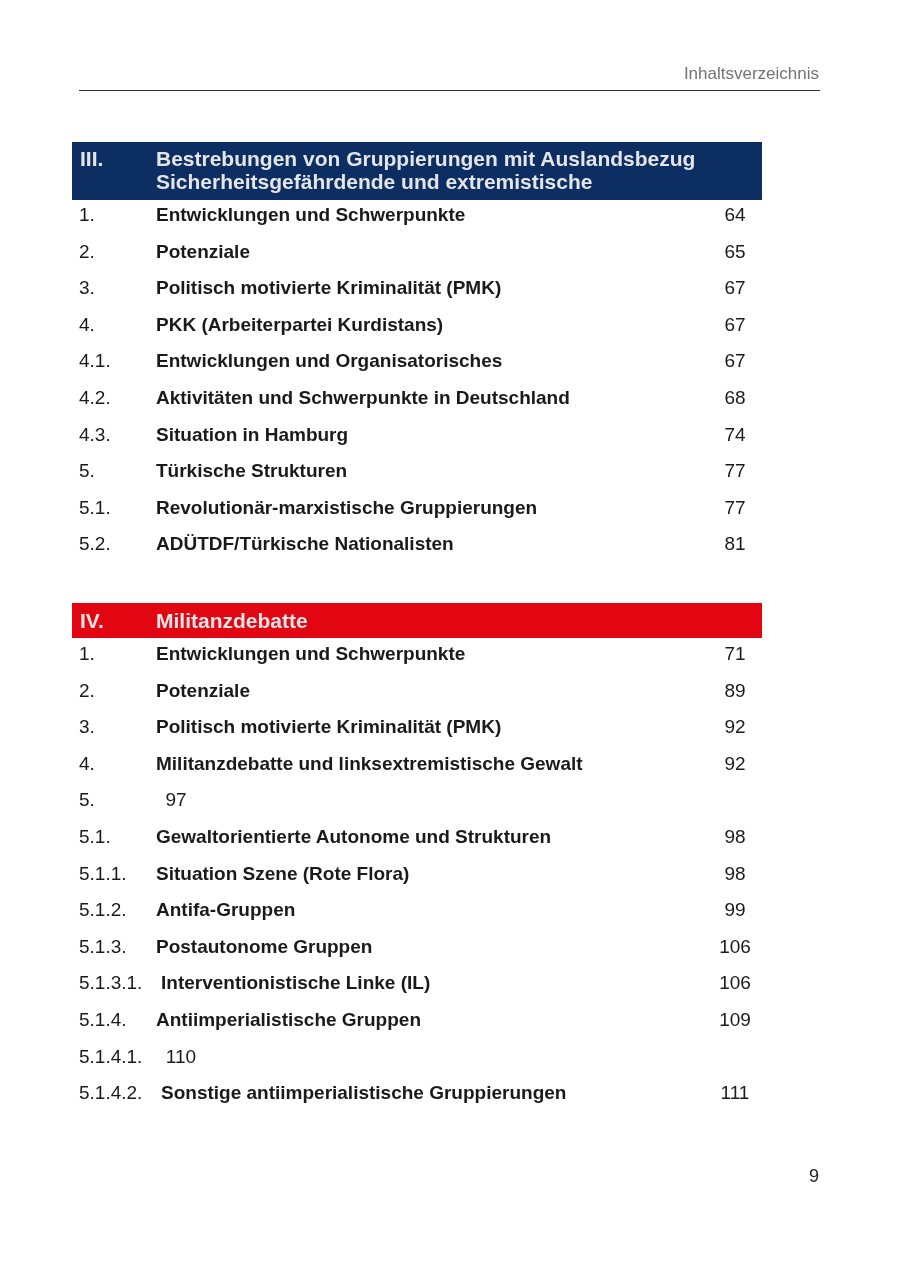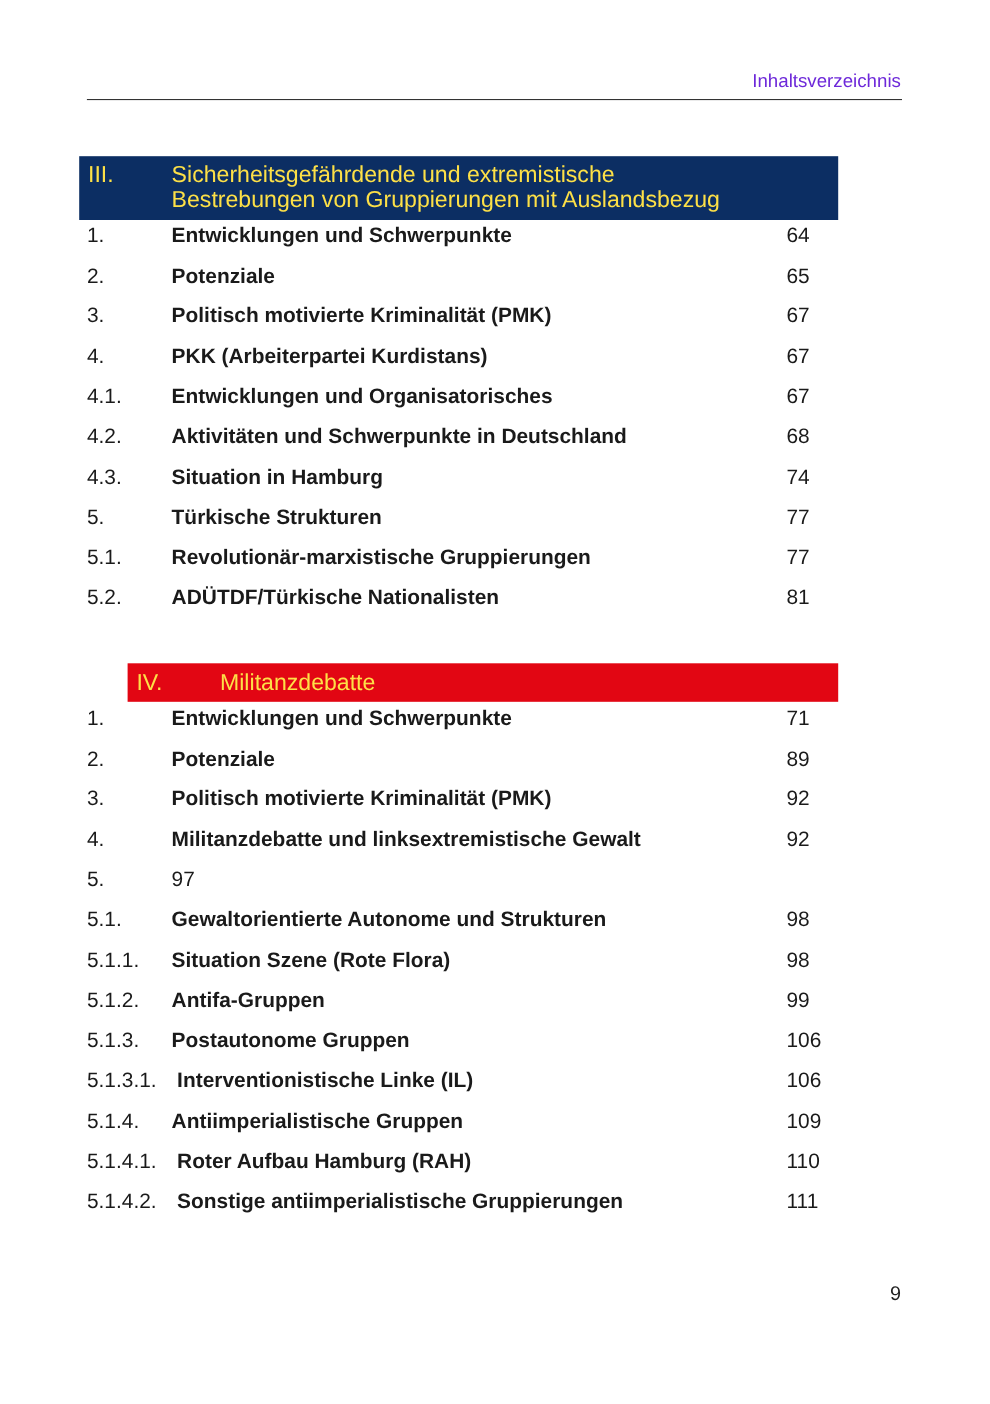--- a/index.html
+++ b/index.html
@@ -16,54 +16,53 @@
       overflow: hidden;
     }
     .running-head {
       position: absolute;
       left: 79px;
       top: 64px;
       width: 740px;
       text-align: right;
       font-size: 17px;
       font-family: "Liberation Sans", sans-serif;
-      color: #6d28d9;
+      color: #737373;
     }
     .head-rule {
       position: absolute;
       left: 79px;
       top: 90px;
       width: 741px;
       height: 1px;
       background: #333;
     }
     .section {
       position: absolute;
       left: 72px;
       width: 690px;
     }
     .section-header {
       display: flex;
-      color: #fde047;
-      font-family: "Liberation Sans", sans-serif;
-      font-weight: normal;
+      color: #e5e5e5;
+      font-family: "Liberation Sans", sans-serif;
+      font-weight: bold;
       font-size: 21px;
       line-height: 23px;
       box-sizing: border-box;
     }
     .section-header.blue {
       background: #0c2e63;
       padding: 5px 8px 6px 8px;
       height: 58px;
     }
     .section-header.red {
       background: #e20613;
       padding: 6px 8px 6px 8px;
       height: 35px;
-      margin-left: 44px;
     }
     .section-header .num {
       width: 76px;
       flex: none;
     }
     .section-header .title {
       flex: 1;
     }
     .toc-list {
       margin: 0;
@@ -86,21 +85,21 @@
       flex: none;
     }
     .toc-row.deep .num {
       width: 82px;
     }
     .toc-row .label {
       flex: 1;
       font-weight: bold;
     }
     .toc-row .page {
-      text-align: left;
+      text-align: center;
       min-width: 40px;
     }
     .page-number {
       position: absolute;
       left: 700px;
       width: 119px;
       top: 1166px;
       text-align: right;
       font-family: "Liberation Sans", sans-serif;
       font-size: 18px;
@@ -110,22 +109,22 @@
 </head>
 <body>
 
 <div class="running-head">Inhaltsverzeichnis</div>
 <div class="head-rule"></div>
 
 <div class="section" style="top:142px;">
   <div class="section-header blue">
     <div class="num">III.</div>
     <div class="title">
+      <div>Bestrebungen von Gruppierungen mit Auslandsbezug</div>
       <div>Sicherheitsgefährdende und extremistische</div>
-      <div>Bestrebungen von Gruppierungen mit Auslandsbezug</div>
     </div>
   </div>
   <ul class="toc-list" style="margin-top:4px;">
     <li class="toc-row">
         <span class="num">1.</span>
         <span class="label">Entwicklungen und Schwerpunkte</span>
         <span class="page">64</span>
       </li>
     <li class="toc-row">
         <span class="num">2.</span>
@@ -230,21 +229,20 @@
         <span class="label">Interventionistische Linke (IL)</span>
         <span class="page">106</span>
       </li>
     <li class="toc-row">
         <span class="num">5.1.4.</span>
         <span class="label">Antiimperialistische Gruppen</span>
         <span class="page">109</span>
       </li>
     <li class="toc-row deep">
         <span class="num">5.1.4.1.</span>
-        <span class="label">Roter Aufbau Hamburg (RAH)</span>
         <span class="page">110</span>
       </li>
     <li class="toc-row deep">
         <span class="num">5.1.4.2.</span>
         <span class="label">Sonstige antiimperialistische Gruppierungen</span>
         <span class="page">111</span>
       </li>
   </ul>
 </div>
 

